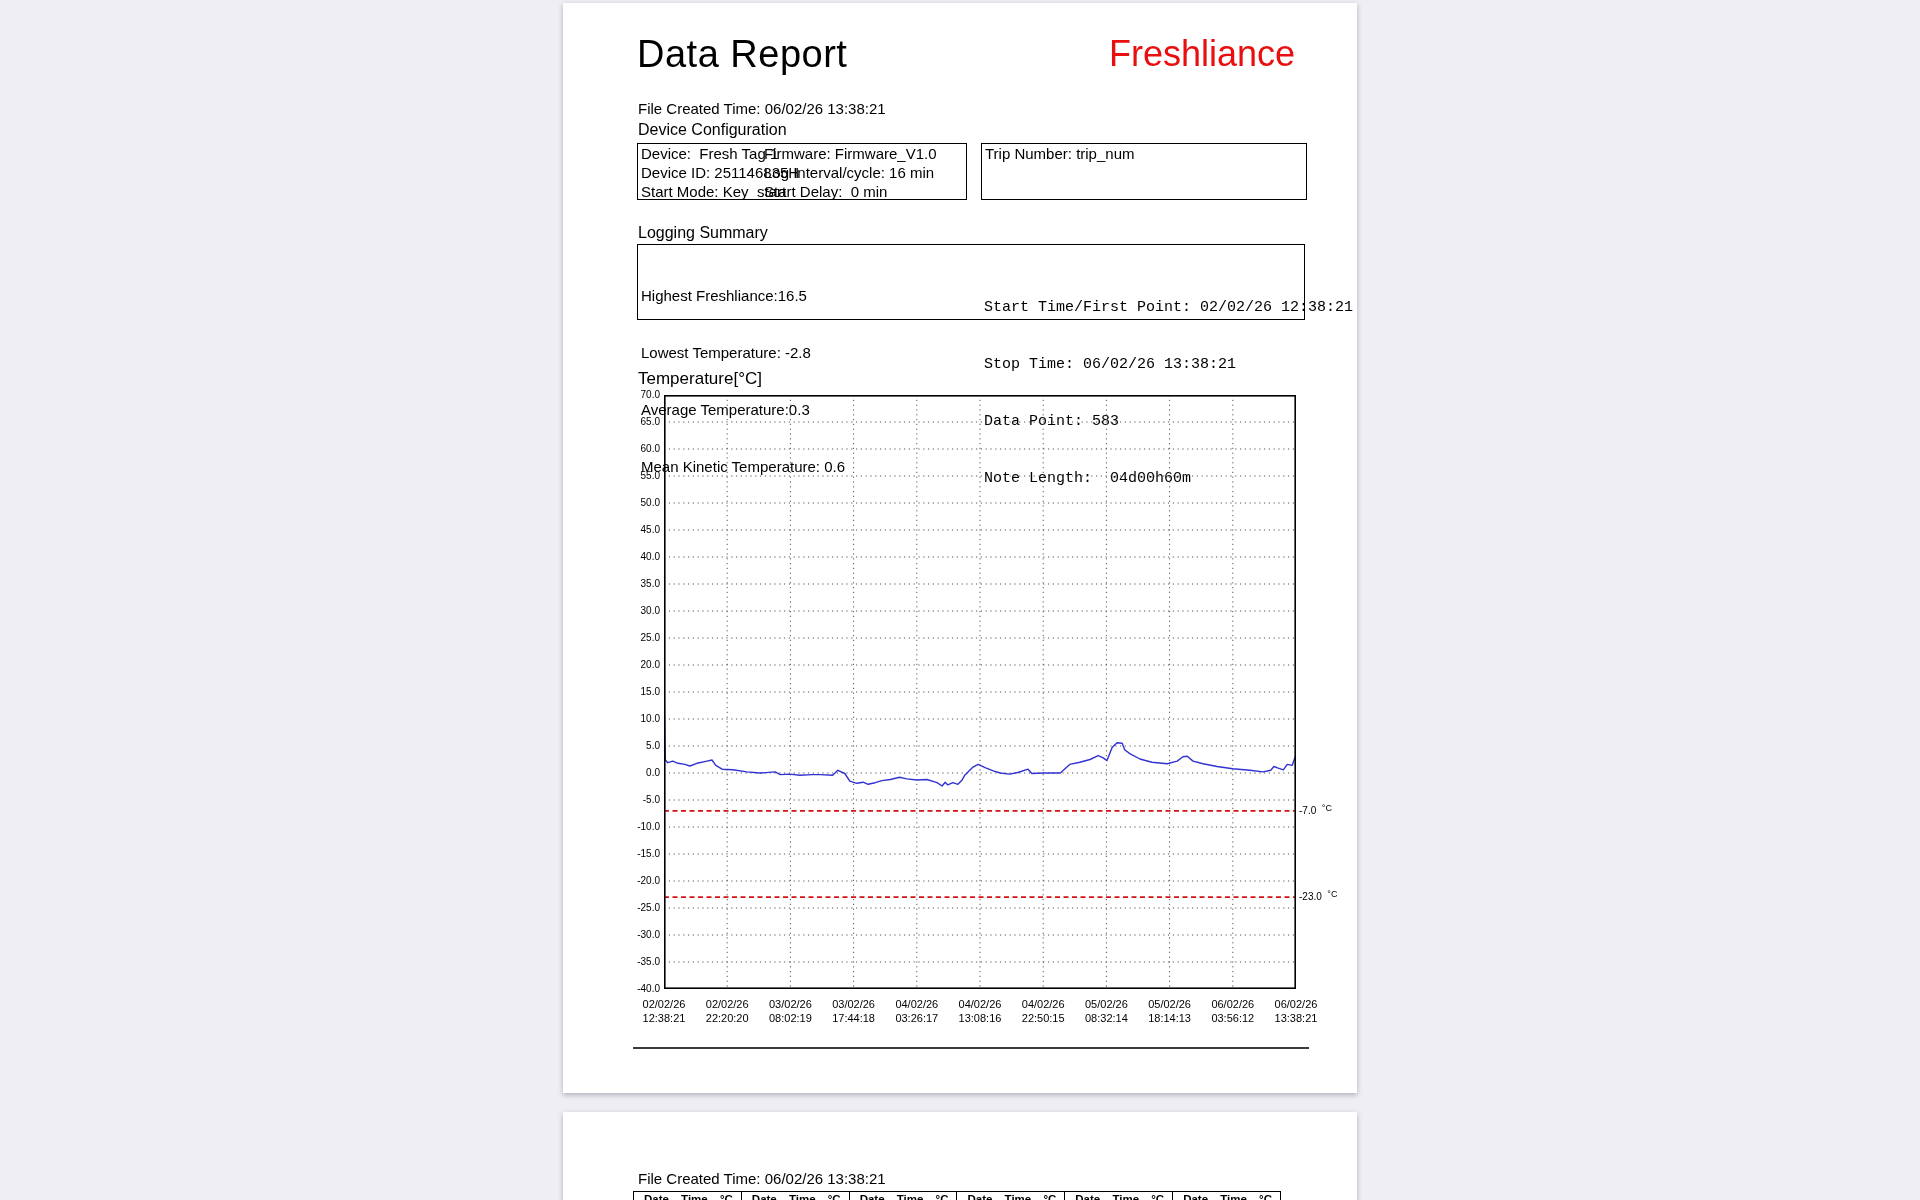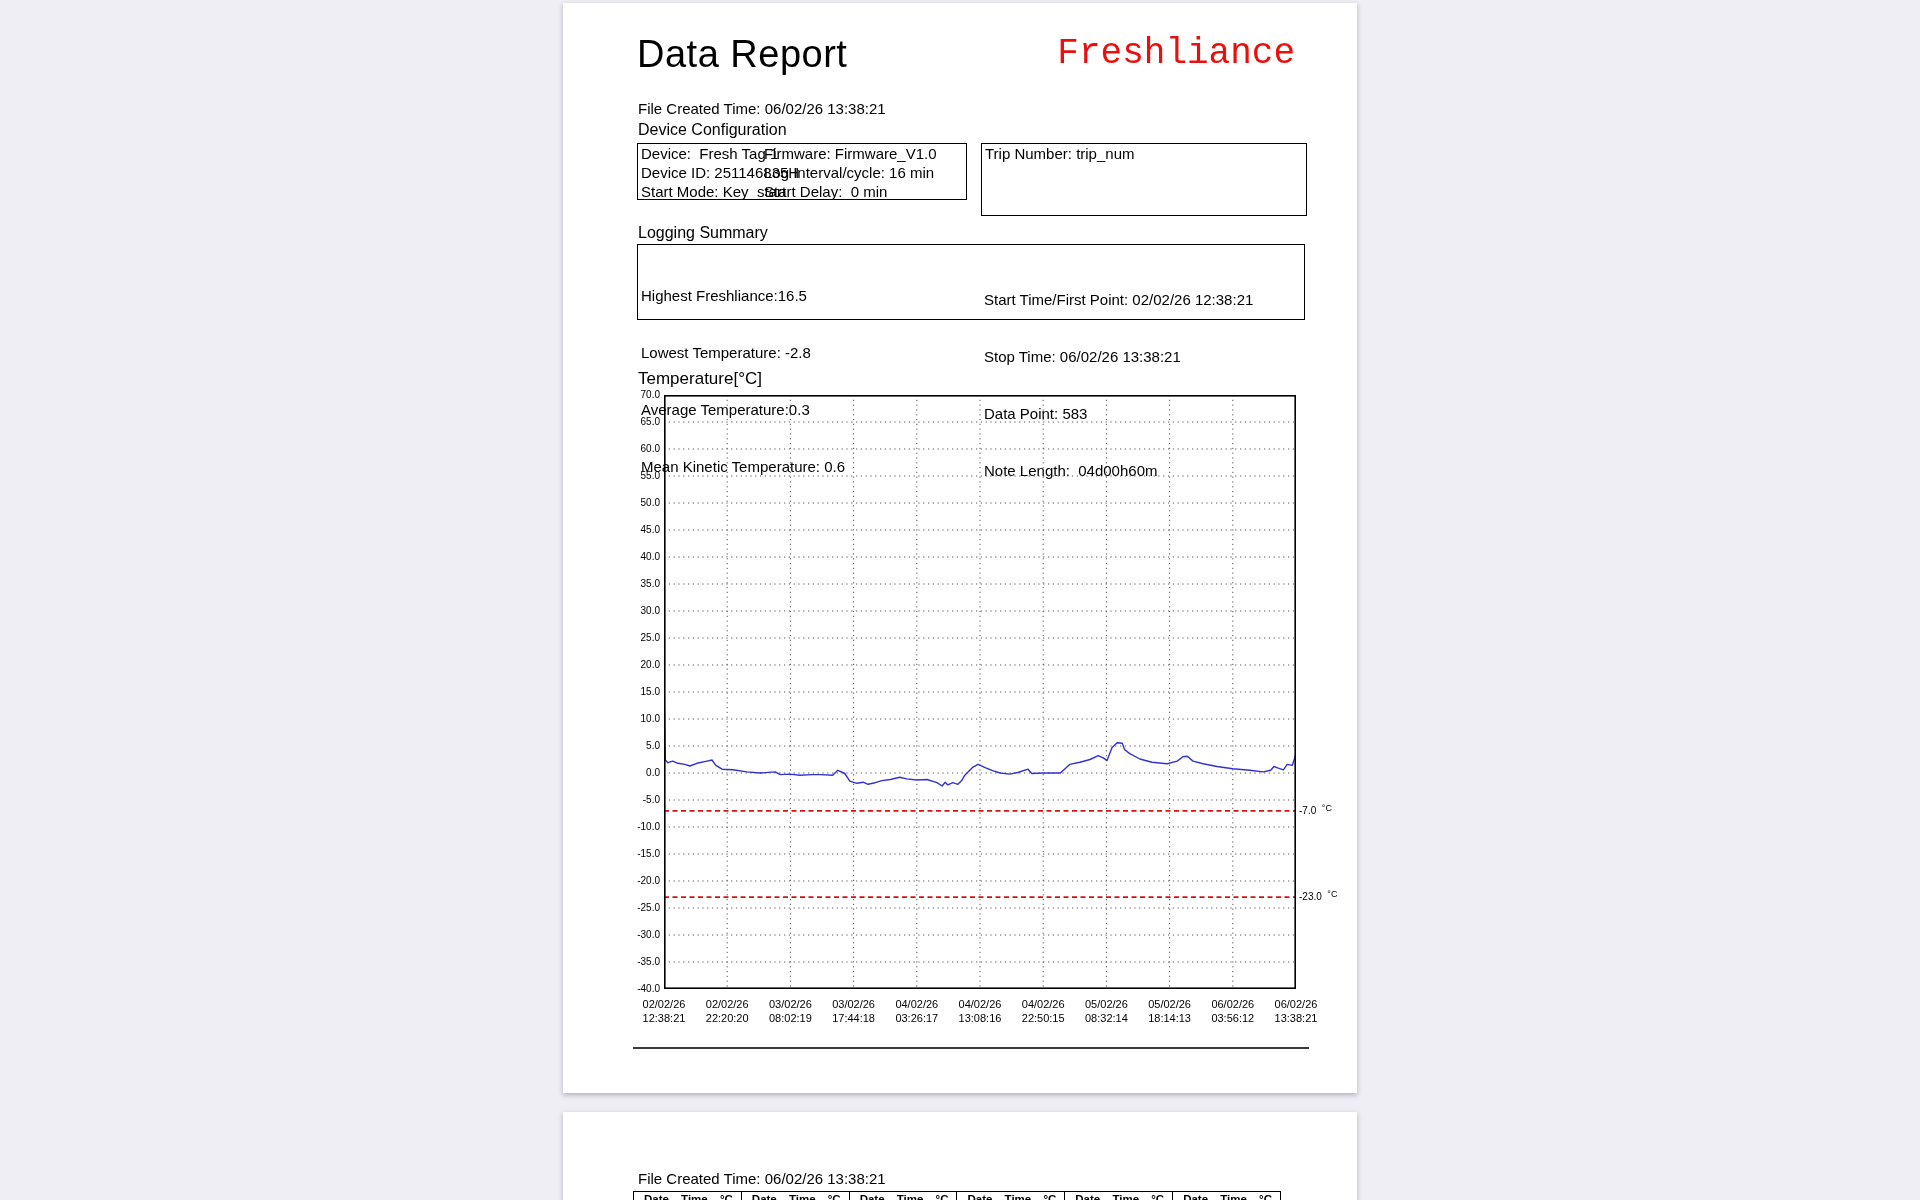--- a/index.html
+++ b/index.html
@@ -36,57 +36,57 @@
   .tbl-cell{flex:1;display:flex;justify-content:space-between;align-items:flex-start;
     border-right:1.2px solid #000;padding:1px 8px 0 10px;font-size:11.5px;font-weight:700;
     height:16px;box-sizing:border-box;}
   .tbl-cell:last-child{border-right:none;}
 </style>
 </head>
 <body>
 
 <div class="page" id="page1">
   <div class="abs doc-title" style="left:74px;top:30px;">Data Report</div>
-  <div class="abs brand" style="right:62px;top:30px;font-family:Liberation Mono, monospace;">Freshliance</div>
+  <div class="abs brand" style="right:62px;top:30px;">Freshliance</div>
 
   <div class="abs small" style="left:75px;top:97px;">File Created Time: 06/02/26 13:38:21</div>
 
   <div class="abs heading" style="left:75px;top:118px;">Device Configuration</div>
 
   <div class="box" style="left:74px;top:140px;width:330px;height:57px;">
     <div class="cfg-row">
       <span class="cfg-left">Device:  Fresh Tag 1</span>
       <span>Firmware: Firmware_V1.0</span>
     </div>
     <div class="cfg-row">
       <span class="cfg-left">Device ID: 251146835H</span>
       <span>Log Interval/cycle: 16 min</span>
     </div>
     <div class="cfg-row">
       <span class="cfg-left">Start Mode: Key_start</span>
       <span>Start Delay:  0 min</span>
     </div>
   </div>
 
-  <div class="box" style="left:418px;top:140px;width:326px;height:73px;">
+  <div class="box" style="left:418px;top:140px;width:326px;height:57px;">
     <div class="cfg-row">Trip Number: trip_num</div>
   </div>
 
   <div class="abs heading" style="left:75px;top:221px;">Logging Summary</div>
 
   <div class="box" style="left:74px;top:241px;width:668px;height:76px;">
     <div class="sum-grid" style="left:3px;top:0;">
       <div class="sum-col">
         <div>Highest Freshliance:16.5</div>
         <div>Lowest Temperature: -2.8</div>
         <div>Average Temperature:0.3</div>
         <div>Mean Kinetic Temperature: 0.6</div>
       </div>
     </div>
-    <div class="sum-grid" style="left:346px;top:4px;">
+    <div class="sum-grid" style="left:346px;top:12px;font-family:Liberation Mono, monospace;">
       <div class="sum-col">
         <div>Start Time/First Point: 02/02/26 12:38:21</div>
         <div>Stop Time: 06/02/26 13:38:21</div>
         <div>Data Point: 583</div>
         <div>Note Length:  04d00h60m</div>
       </div>
     </div>
   </div>
 
   <div class="abs chart-title" style="left:75px;top:366px;">Temperature[°C]</div>

